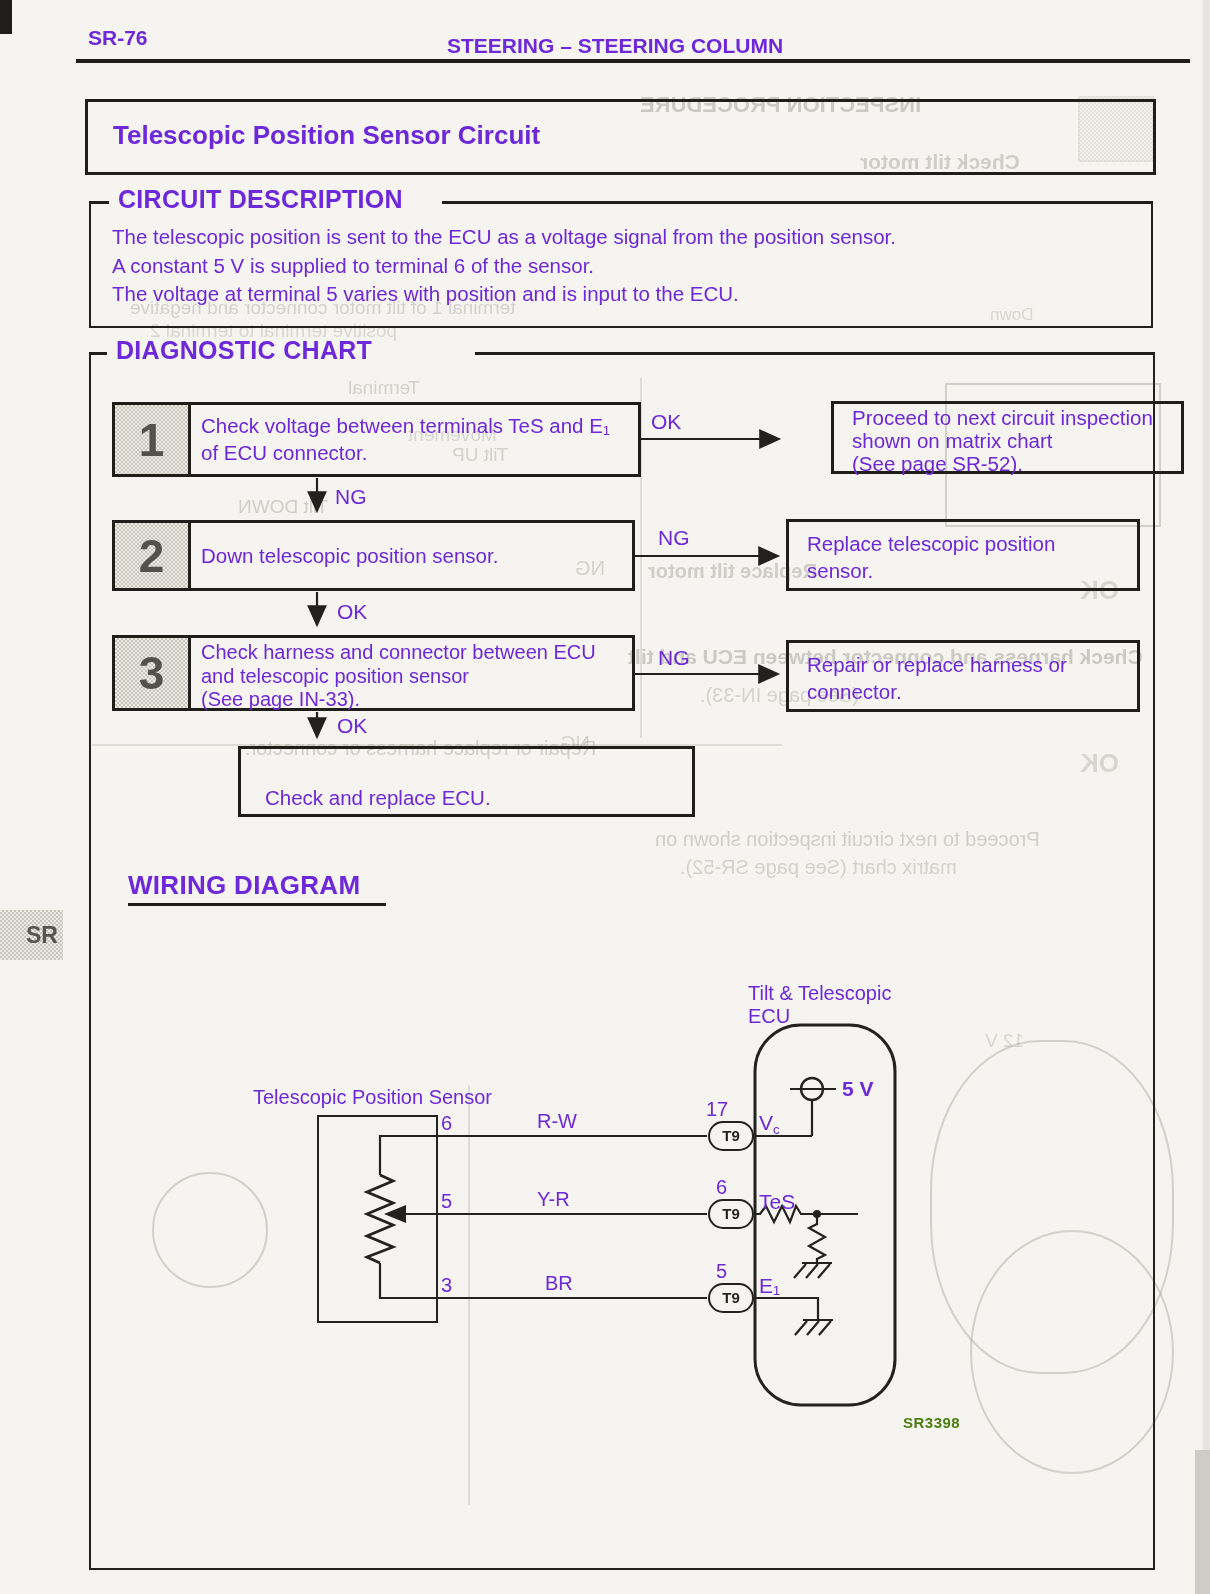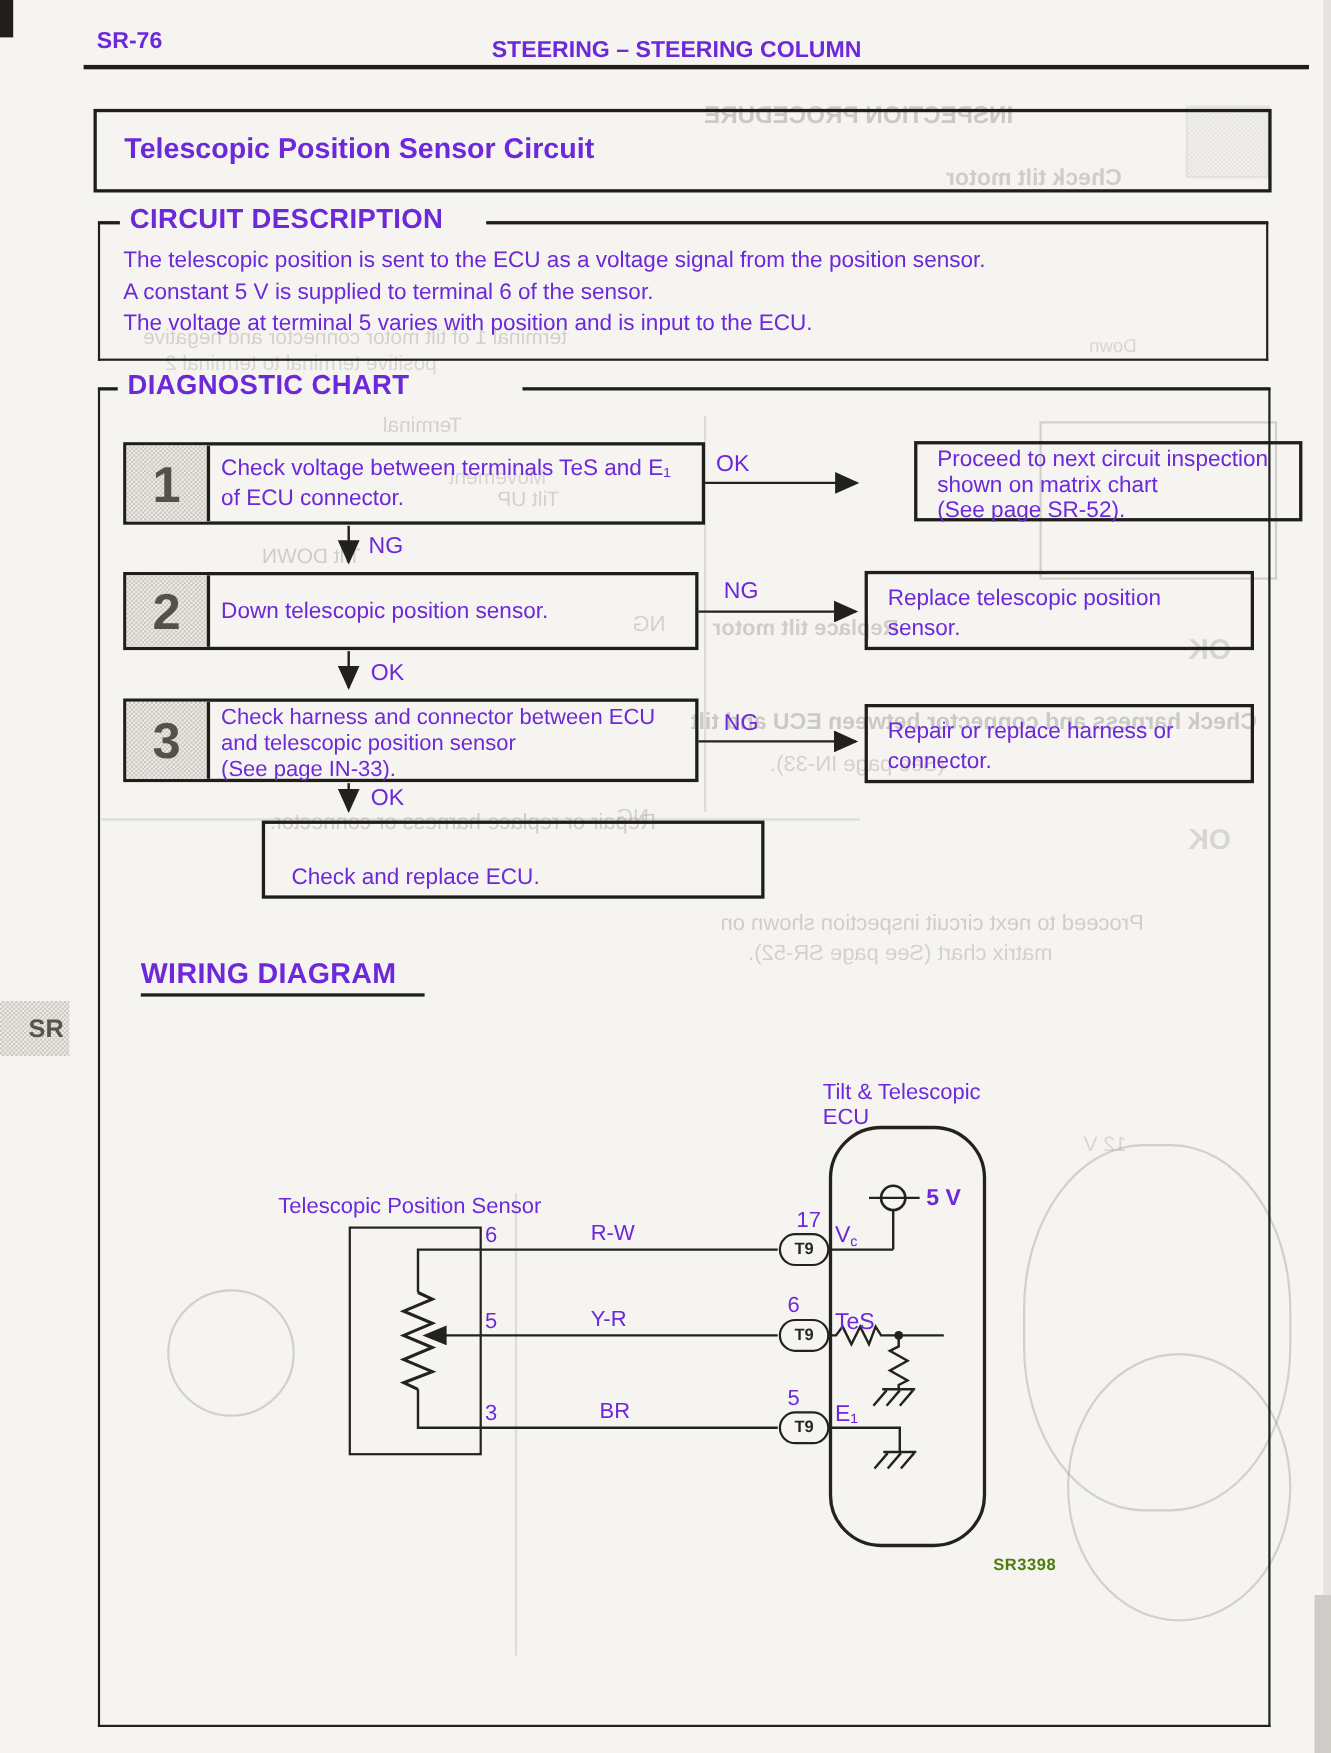--- a/index.html
+++ b/index.html
@@ -182,21 +182,21 @@
     <div class="txt" style="left:441px;top:1190px;font-size:20px;">5</div>
     <div class="txt" style="left:441px;top:1274px;font-size:20px;">3</div>
     <div class="txt" style="left:537px;top:1110px;font-size:20px;">R-W</div>
     <div class="txt" style="left:537px;top:1188px;font-size:20px;">Y-R</div>
     <div class="txt" style="left:545px;top:1272px;font-size:20px;">BR</div>
 
     <div class="txt" style="left:748px;top:982px;font-size:20px;line-height:23px;">Tilt &amp; Telescopic
 ECU</div>
     <div class="txt b" style="left:842px;top:1077px;font-size:21px;">5 V</div>
 
-    <div class="txt" style="left:706px;top:1098px;font-size:20px;margin-left:18px;">17</div>
+    <div class="txt" style="left:706px;top:1098px;font-size:20px;">17</div>
     <div class="t9" style="left:708px;top:1121px;">T9</div>
     <div class="txt" style="left:759px;top:1111px;font-size:21px;"><span>V</span><span class="sub">c</span></div>
 
     <div class="txt" style="left:716px;top:1176px;font-size:20px;">6</div>
     <div class="t9" style="left:708px;top:1199px;">T9</div>
     <div class="txt" style="left:759px;top:1190px;font-size:21px;"><span>TeS</span><span class="sub"></span></div>
 
     <div class="txt" style="left:716px;top:1260px;font-size:20px;">5</div>
     <div class="t9" style="left:708px;top:1283px;">T9</div>
     <div class="txt" style="left:759px;top:1274px;font-size:21px;"><span>E₁</span><span class="sub"></span></div>

